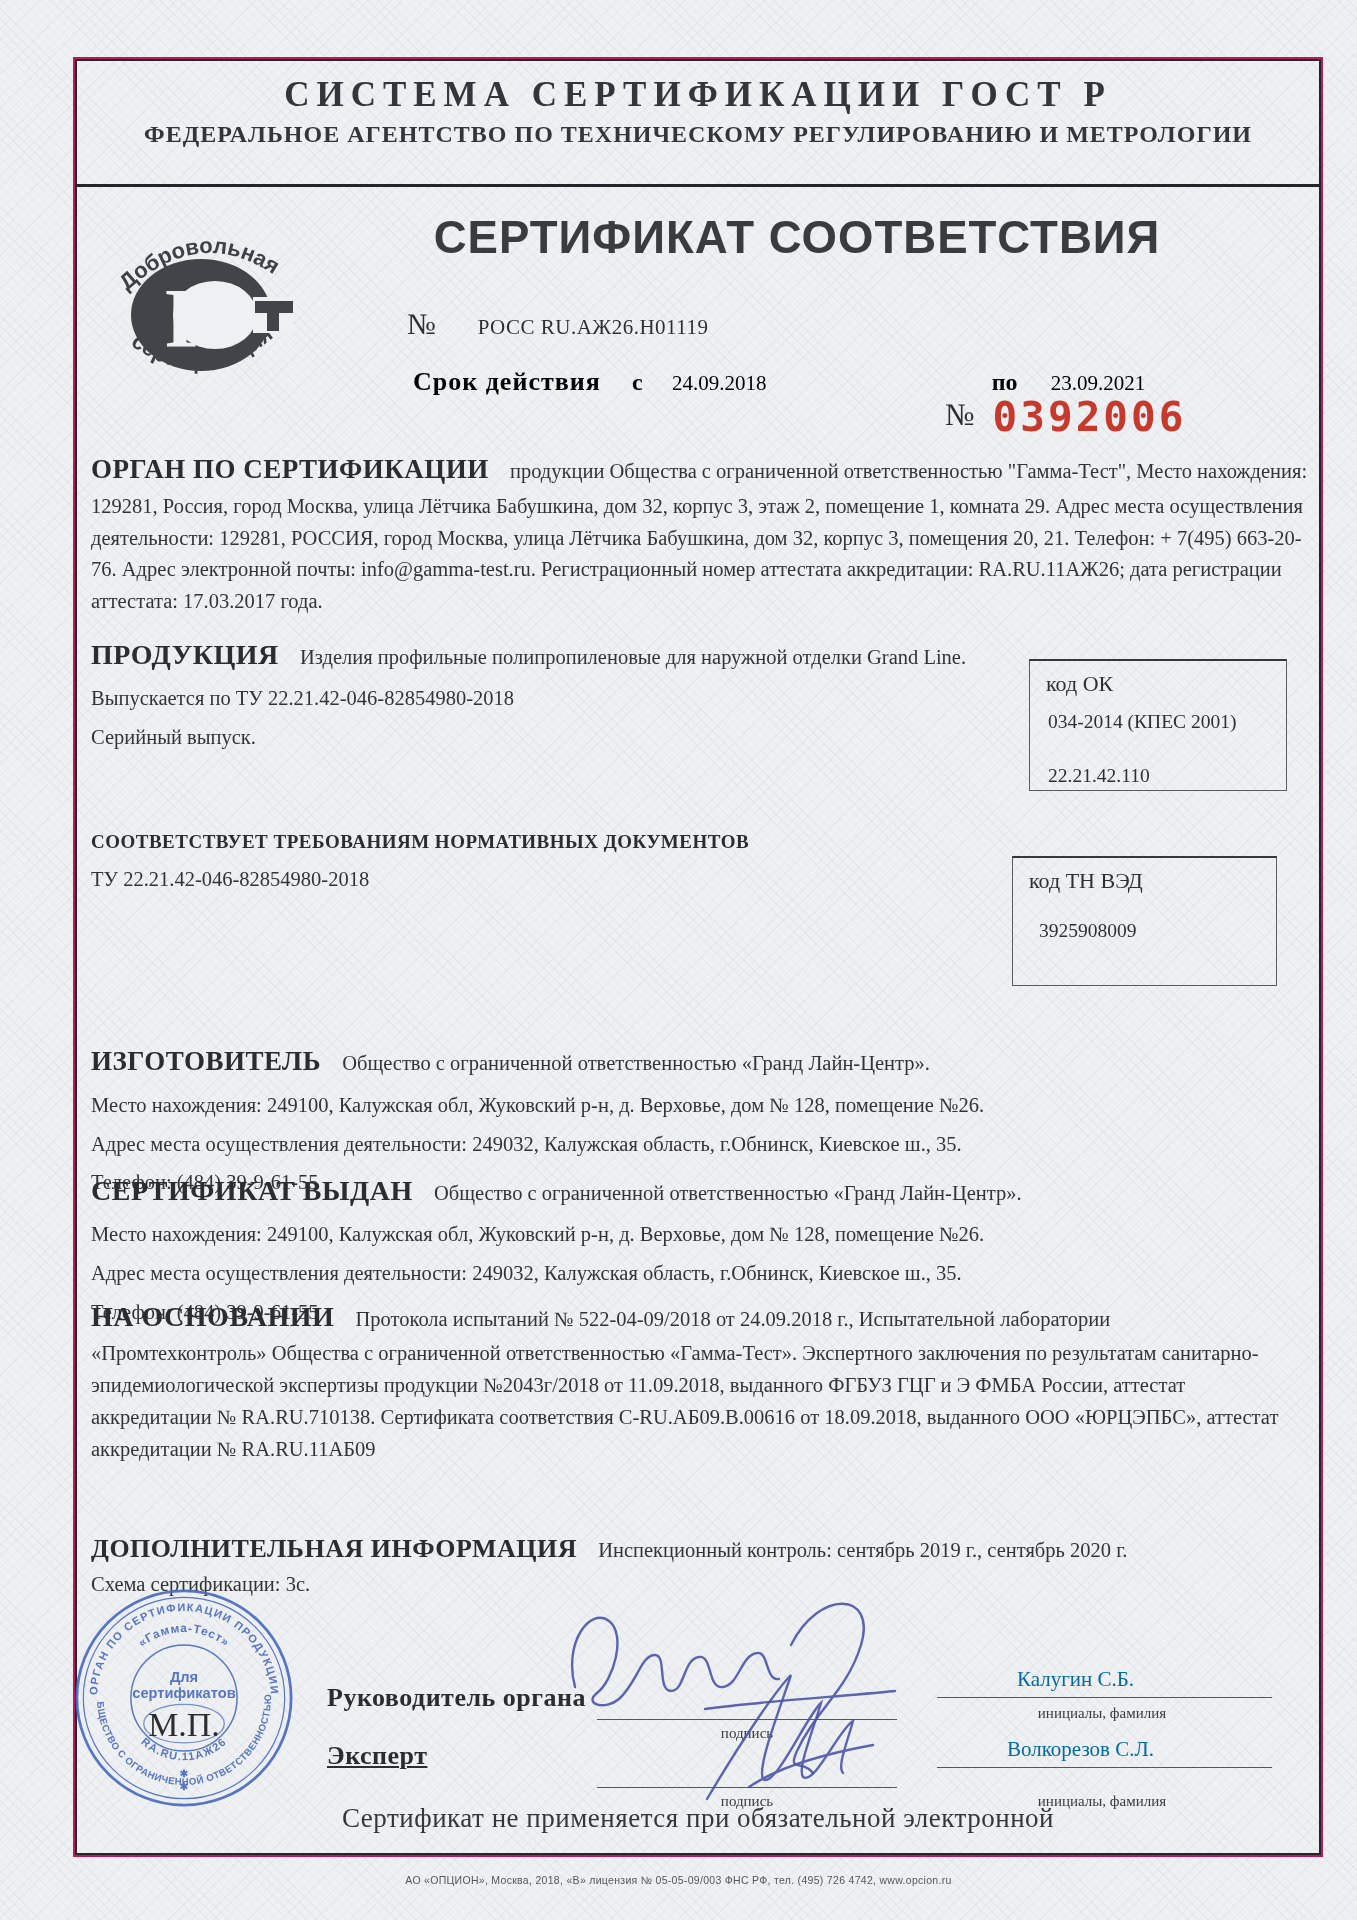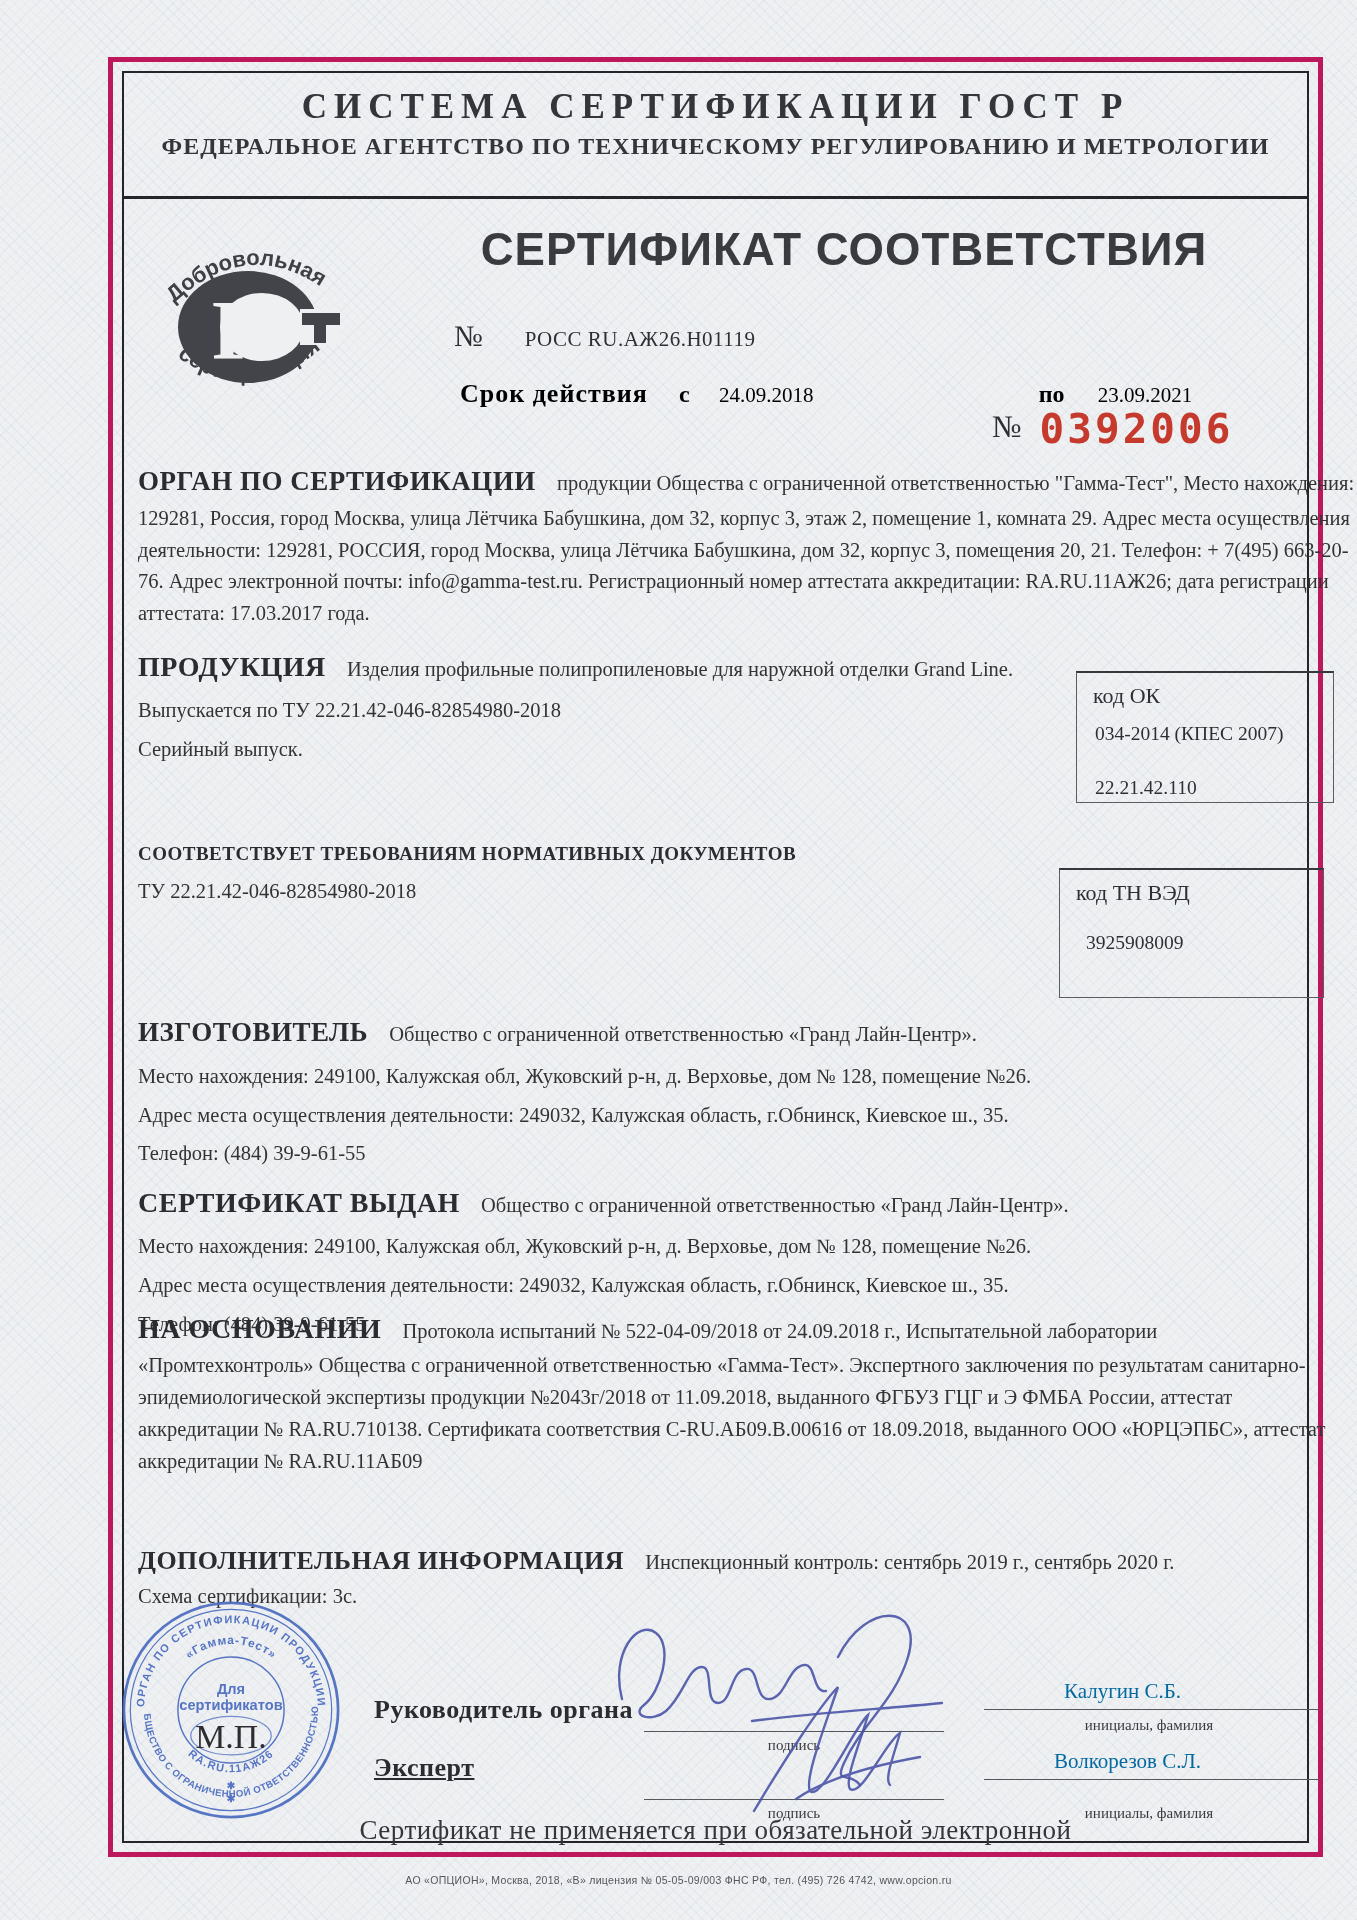--- a/index.html
+++ b/index.html
@@ -7,21 +7,21 @@
     width:1357px;height:1920px;position:relative;overflow:hidden;
     background-color:#eef0f2;
     background-image:
       repeating-linear-gradient(45deg, rgba(130,160,185,0.09) 0 1px, transparent 1px 7px),
       repeating-linear-gradient(-45deg, rgba(130,160,185,0.08) 0 1px, transparent 1px 8px);
     font-family:"Liberation Serif", serif;
     color:#333;
   }
   .frame-outer{
     position:absolute;left:73px;top:57px;right:34px;bottom:63px;
-    border:5px solid #be185d;padding:9px;box-sizing:border-box;margin-left:35px;
+    border:2px solid #be185d;box-sizing:border-box;
   }
   .frame-inner{
     border:2px solid #23252a;height:100%;box-sizing:border-box;
     position:relative;
   }
   .hdr1{
     position:absolute;top:14px;left:0;width:100%;text-align:center;
     font-weight:bold;font-size:35px;letter-spacing:7px;color:#33353a;
   }
   .hdr2{
@@ -135,34 +135,34 @@
     </p>
 
     <div class="sec" style="left:14px;top:572px;width:920px;">
       <span class="sec-h" style="font-size:28px;text-align:right;">ПРОДУКЦИЯ</span>
       <span>Изделия профильные полипропиленовые для наружной отделки Grand Line.</span>
       <div class="sec-line">Выпускается по ТУ 22.21.42-046-82854980-2018</div>
       <div class="sec-line">Серийный выпуск.</div>
     </div>
     <div class="code-box box-ok">
       <div class="cb-label">код ОК</div>
-      <div class="cb-v1 v1">034-2014 (КПЕС 2007)</div>
+      <div class="cb-v1 v1">034-2014 (КПЕС 2001)</div>
       <div class="cb-v1 v2">22.21.42.110</div>
     </div>
 
     <div class="sec" style="left:14px;top:766px;width:900px;">
       <div class="sec-h" style="font-size:19px;">СООТВЕТСТВУЕТ ТРЕБОВАНИЯМ НОРМАТИВНЫХ ДОКУМЕНТОВ</div>
       <div style="margin-top:8px;">ТУ 22.21.42-046-82854980-2018</div>
     </div>
     <div class="code-box box-tnved">
       <div class="cb-label">код ТН ВЭД</div>
       <div class="cb-v1 v1">3925908009</div>
     </div>
 
-    <div class="sec" style="left:14px;top:939px;width:1180px;">
+    <div class="sec" style="left:14px;top:980px;width:1180px;">
       <span class="sec-h">ИЗГОТОВИТЕЛЬ</span>
       <span>Общество с ограниченной ответственностью «Гранд Лайн-Центр».</span>
       <div class="sec-line">Место нахождения: 249100, Калужская обл, Жуковский р-н, д. Верховье, дом № 128, помещение №26.</div>
       <div class="sec-line">Адрес места осуществления деятельности: 249032, Калужская область, г.Обнинск, Киевское ш., 35.</div>
       <div class="sec-line">Телефон: (484) 39-9-61-55</div>
     </div>
 
     <div class="sec" style="left:14px;top:1108px;width:1180px;">
       <span class="sec-h" style="font-size:28px;">СЕРТИФИКАТ ВЫДАН</span>
       <span>Общество с ограниченной ответственностью «Гранд Лайн-Центр».</span>

